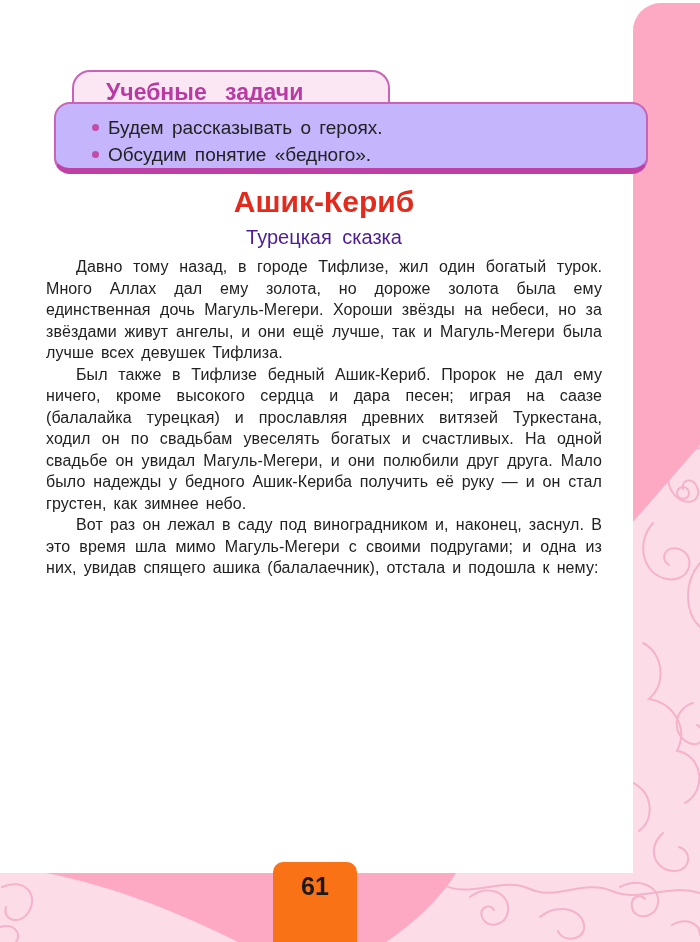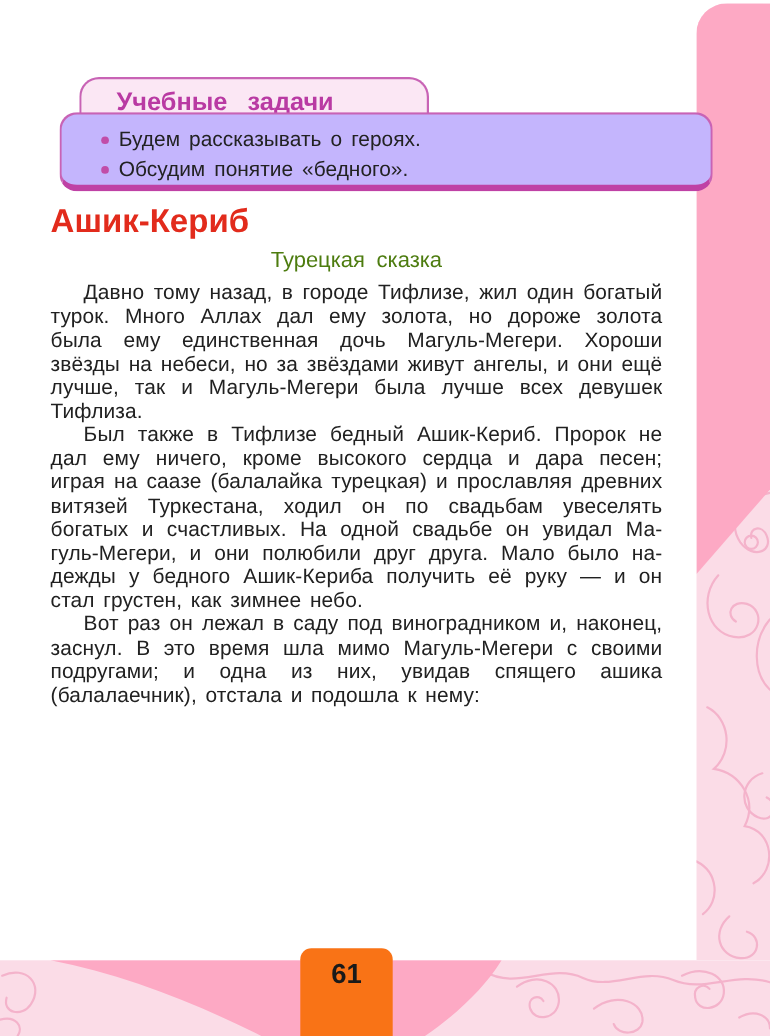--- a/index.html
+++ b/index.html
@@ -96,35 +96,35 @@
     width: 7px; height: 7px; border-radius: 50%;
     background: #c14da8;
   }
 
   
   .story {
     position: absolute; left: 46px; top: 186px;
     width: 556px; z-index: 1;
   }
   .story-title {
-    margin: 0; 
+    margin: 0; text-align: center;
     font-size: 30px; line-height: 32px; font-weight: bold;
     color: #e22b1c;
   }
   .story-subtitle {
     margin: 8px 0 0 0; text-align: center;
-    font-size: 20px; line-height: 22px; color: #4d7c0f;
+    font-size: 20px; line-height: 22px; color: #4c1d95;
     word-spacing: 5px;
   }
   .story-body { margin-top: 8px; }
   .story-body p {
     margin: 0;
     text-indent: 30px;
     text-align: justify;
-    font-size: 19px; line-height: 21.5px;
+    font-size: 16px; line-height: 21.5px;
     color: #212121;
     word-spacing: 2.5px;
     letter-spacing: 0.1px;
     hyphens: manual;
   }
 </style>
 </head>
 <body>
 
 <div class="page">

